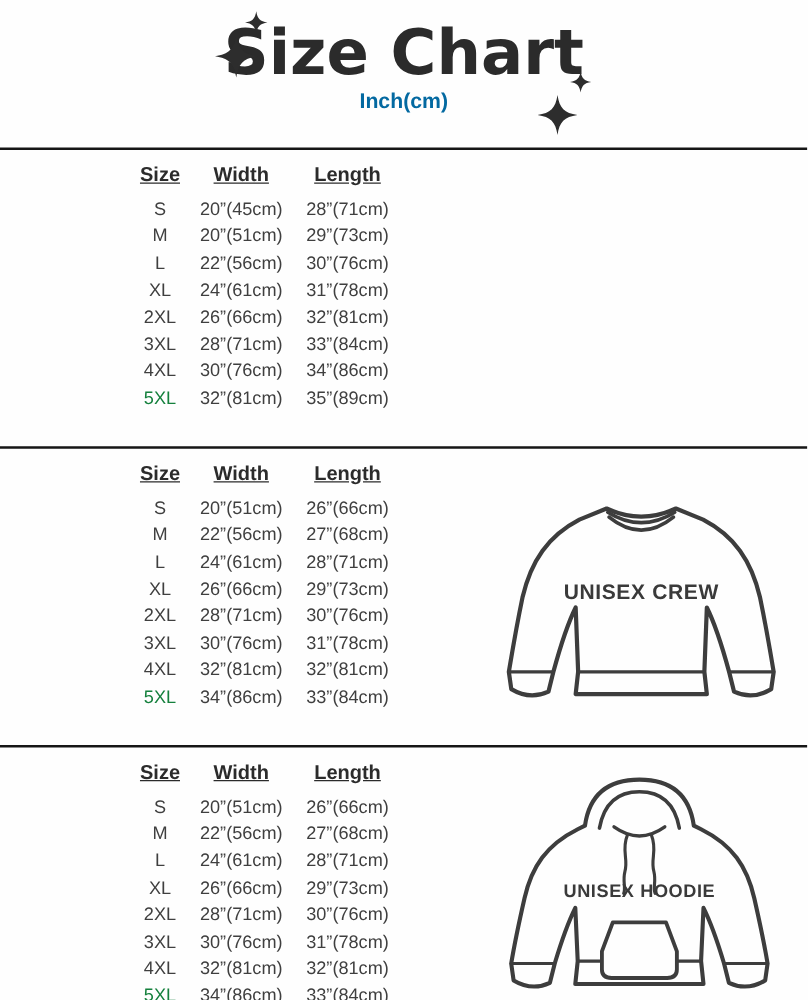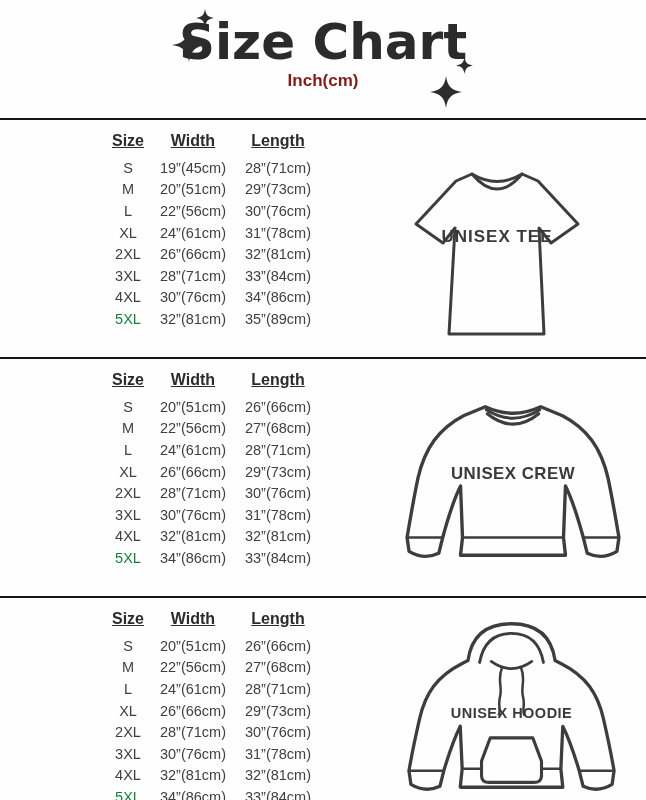--- a/index.html
+++ b/index.html
@@ -4,21 +4,21 @@
 <style>
   * { box-sizing: border-box; margin: 0; padding: 0; }
   html,body { width:646px; background:#fefefe; }
   body { font-family:"Liberation Sans", sans-serif; color:#3f3f3f; }
   .page { width:646px; height:800px; overflow:hidden; background:#fefefe; }
 
   
   .header { position:relative; height:120px; border-bottom:2px solid #161616; }
   .title { text-align:center; padding-top:13px; font-family:"DejaVu Sans", sans-serif;
            font-size:50px; font-weight:800; color:#2b2b2b; letter-spacing:0px; }
-  .subtitle { text-align:center; font-size:17px; font-weight:bold; color:#7f1d1d; margin-top:0px; }
+  .subtitle { text-align:center; font-size:17px; font-weight:bold; color:#0369a1; margin-top:0px; }
   .sparkle { position:absolute; }
   .sparkle svg { display:block; position:absolute; }
   .sparkle-left  { left:172px; top:8px;  width:56px; height:60px; }
   .sparkle-left  .big   { left:0px;  top:18px; width:34px; height:38px; }
   .sparkle-left  .small { left:24px; top:0px;  width:18px; height:20px; }
   .sparkle-right { left:428px; top:52px; width:56px; height:62px; }
   .sparkle-right .big   { left:2px;  top:22px; width:32px; height:36px; }
   .sparkle-right .small { left:28px; top:4px;  width:17px; height:19px; }
 
   
@@ -74,21 +74,21 @@
         <tr>
           <th class="col-size">Size</th>
           <th class="col-width">Width</th>
           <th class="col-length">Length</th>
         </tr>
       </thead>
       <tbody>
 
           <tr>
             <td>S</td>
-            <td>19”(45cm)</td>
+            <td>20”(45cm)</td>
             <td>28”(71cm)</td>
           </tr>
 
           <tr>
             <td>M</td>
             <td>20”(51cm)</td>
             <td>29”(73cm)</td>
           </tr>
 
           <tr>
@@ -121,27 +121,20 @@
             <td>34”(86cm)</td>
           </tr>
 
           <tr>
             <td class="muted">5XL</td>
             <td>32”(81cm)</td>
             <td>35”(89cm)</td>
           </tr>
         </tbody>
     </table>
-    <div class="garment garment-tee">
-      <svg width="200" height="185" viewBox="0 0 200 185">
-        <path stroke-width="3" d="M78,12 L62,19 L22,62 L49,81 L61,66 L55,172 L150,172 L145,66 L157,81 L184,62 L144,19 L128,12 Q103,27 78,12 Z"></path>
-        <path stroke-width="3" d="M78,12 Q103,42 128,12"></path>
-        <text x="103" y="80" font-size="17" letter-spacing="1">UNISEX TEE</text>
-      </svg>
-    </div>
   </div>
 
   <div class="section">
     <table class="size-table">
       <thead>
         <tr>
           <th class="col-size">Size</th>
           <th class="col-width">Width</th>
           <th class="col-length">Length</th>
         </tr>

